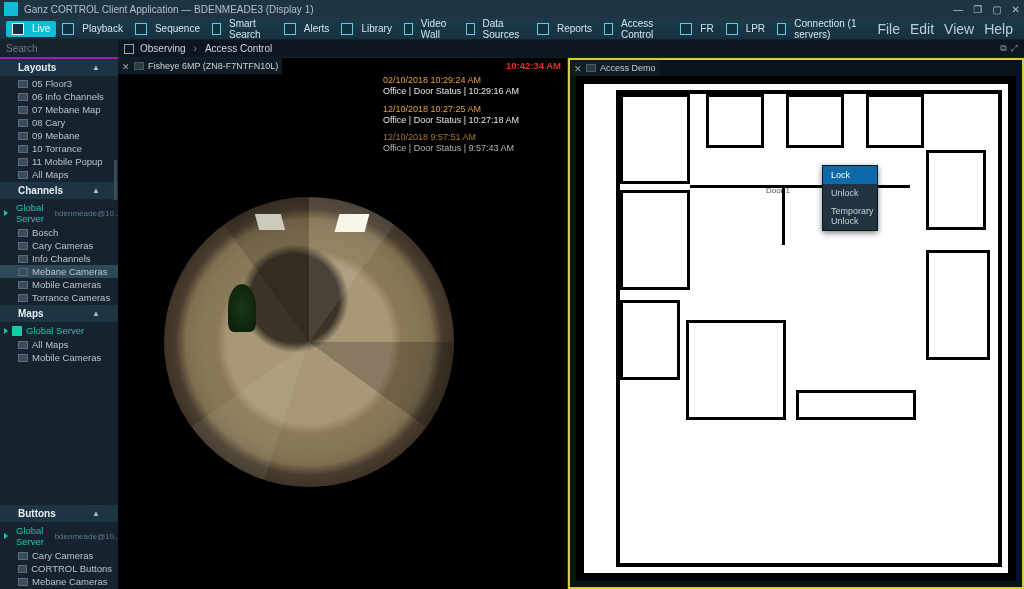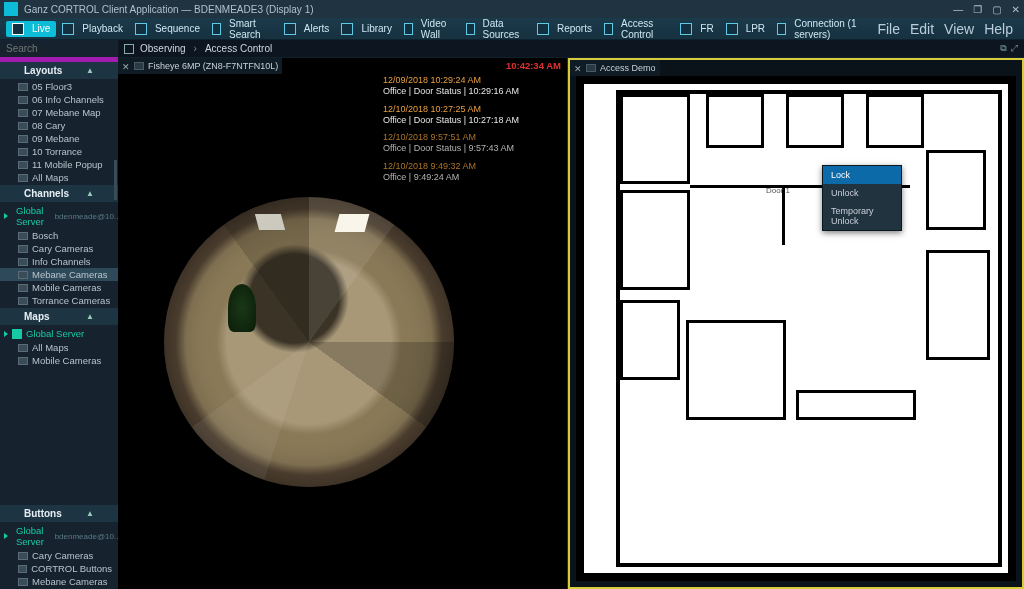--- a/index.html
+++ b/index.html
@@ -14,23 +14,23 @@
 .ribbon { height: 22px; background: linear-gradient(#1b3a4a,#163140); display: flex; align-items: center; padding: 0 6px; border-bottom: 1px solid #0e2230; }
 .ribbon .btn { display: flex; align-items: center; gap: 8px; padding: 2px 6px; color: #cfe6f2; font-size: 10px; cursor: pointer; }
 .ribbon .btn .ic { width: 12px; height: 12px; border: 1px solid #5fc9e6; background: #12303f; }
 .ribbon .btn.live { background: #0dbcd6; color: #fff; border-radius: 2px; }
 .ribbon .btn.live .ic { border-color:#fff; }
 .ribbon .spacer { flex: 1; }
 .ribbon .menutxt { font-size: 14px; color: #bcd; padding: 0 5px; cursor: pointer; }
 
 .body { display: flex; height: calc(100% - 40px); }
 .sidebar { width: 118px; background: #16232e; display: flex; flex-direction: column; overflow: hidden; }
-.search { display: flex; align-items: center; padding: 3px 6px; color: #7e8c96; font-size: 10px; border-bottom: 5px solid #a21caf; }
+.search { display: flex; align-items: center; padding: 3px 6px; color: #7e8c96; font-size: 10px; border-bottom: 2px solid #a21caf; }
 .search input { flex:1; background: transparent; border: none; color: #cfe; font-size: 10px; outline:none; }
-.section-head { background: #1d3442; padding: 3px 24px; font-size: 10px; font-weight: bold; color: #e6eef4; display:flex; align-items:center; justify-content:space-between; cursor:pointer;}
+.section-head { background: #1d3442; padding: 3px 18px; font-size: 10px; font-weight: bold; color: #e6eef4; display:flex; align-items:center; justify-content:space-between; cursor:pointer;}
 .section-head .chev { font-size:8px; color:#9cb; }
 .tree { padding: 1px 0; }
 .tree .item { display: flex; align-items: center; gap: 4px; padding: 1px 6px 1px 18px; font-size: 9.5px; color: #b8c4cc; cursor: pointer; white-space: nowrap; overflow:hidden; text-overflow:ellipsis;}
 .tree .item.sel { background: #2e4a5a; }
 .tree .item .ic { width:10px; height:8px; background:#3a4c58; border:1px solid #5a6c78; }
 .tree .server { display:flex; align-items:center; gap:4px; padding:2px 4px; font-size:9.5px; color:#18c9a6; cursor:pointer;}
 .tree .server .tri { width:0;height:0;border-left:4px solid #18c9a6;border-top:3px solid transparent;border-bottom:3px solid transparent;}
 .tree .server .cube{ width:10px;height:10px;background:#18c9a6;}
 .scroll-thumb { position:absolute; right:1px; top:120px; width:3px; height:40px; background:#3a4c58;}
 
@@ -77,21 +77,21 @@
 .w-top{top:0;left:0;right:0;height:4px;}
 .w-bot{bottom:0;left:0;right:0;height:4px;}
 .w-l{top:0;bottom:0;left:0;width:4px;}
 .w-r{top:0;bottom:0;right:0;width:4px;}
 
 .room{position:absolute;border:3px solid #000;background:#fff;}
 
 .door-label { position:absolute; font-size:8px; color:#555;}
 .door-dev { position:absolute; width:8px;height:12px; background:linear-gradient(#e04020,#20a040);}
 
-.ctx-menu { position:absolute; top:165px; left:822px; width:80px; background:#223340; border:1px solid #0a1620; box-shadow:0 2px 6px rgba(0,0,0,0.5); font-size:9px; z-index:50;}
+.ctx-menu { position:absolute; top:165px; left:822px; width:56px; background:#223340; border:1px solid #0a1620; box-shadow:0 2px 6px rgba(0,0,0,0.5); font-size:9px; z-index:50;}
 .ctx-menu .mi { padding:4px 8px; color:#c8d0d8; cursor:pointer;}
 .ctx-menu .mi.sel { background:#0d6aa8; color:#fff;}
 
 .pane-right .tab { background:#0f1c25;}
 .pane-left .tab { width: fit-content; }
 .pane-right .tab { width: fit-content; }
 </style>
 </head>
 <body>
 
@@ -318,34 +318,30 @@
         <div class="timestamp">10:42:34 AM</div>
         <div class="fisheye-wrap">
           <div class="fisheye">
             <div class="tree-obj"></div>
             <div class="light"></div>
             <div class="light2"></div>
           </div>
         </div>
         <div class="events" id="events-list">
             <div class="ev">
-              <div class="t">12/09/2018 10:29:24 AM</div>
+              <div class="t">02/10/2018 10:29:24 AM</div>
               <div class="d">Office | Door Status | 10:29:16 AM</div>
             </div>
             <div class="ev">
               <div class="t">12/10/2018 10:27:25 AM</div>
               <div class="d">Office | Door Status | 10:27:18 AM</div>
             </div>
             <div class="ev fade">
               <div class="t">12/10/2018 9:57:51 AM</div>
               <div class="d">Office | Door Status | 9:57:43 AM</div>
-            </div>
-            <div class="ev fade">
-              <div class="t">12/10/2018 9:49:32 AM</div>
-              <div class="d">Office | 9:49:24 AM</div>
             </div>
           </div>
       </div>
 
       <div class="pane-right">
         <div class="tab">
           <span class="x">✕</span>
           <span class="cam"></span>
           <span>Access Demo</span>
         </div>

